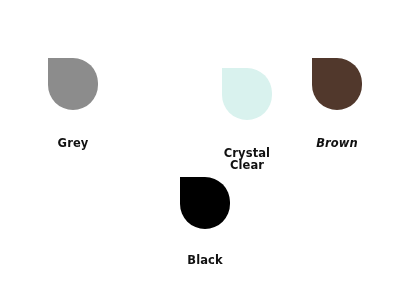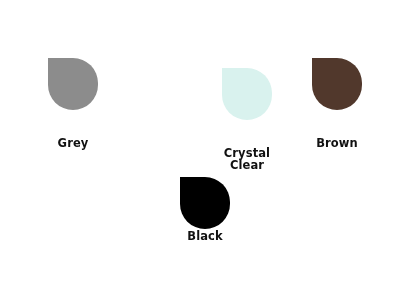--- a/index.html
+++ b/index.html
@@ -50,24 +50,24 @@
     text-align: center;
     line-height: 1.04;
     letter-spacing: 0.1px;
     white-space: pre-line;
   }
 
   
   #option-grey        { left: 23px;  top: 58px; }
   #option-white       { left: 110px; top: 58px; }
   #option-crystal     { left: 197px; top: 68px; align-items: center; }
-  #option-brown       { left: 287px; top: 58px; }
+  #option-brown       { left: 287px; top: 58px; font-style: italic; }
   #option-black       { left: 155px; top: 177px; }
 
-  #option-black .swatch-label { margin-top: 2px; }
+  #option-black .swatch-label { margin-top: 26px; }
 </style>
 </head>
 <body>
 
 <div id="swatch-chart">
 
   <div class="color-option" id="option-grey">
     <div class="swatch" style="background: rgb(140, 140, 140);"></div>
     <div class="swatch-label">Grey</div>
   </div>

